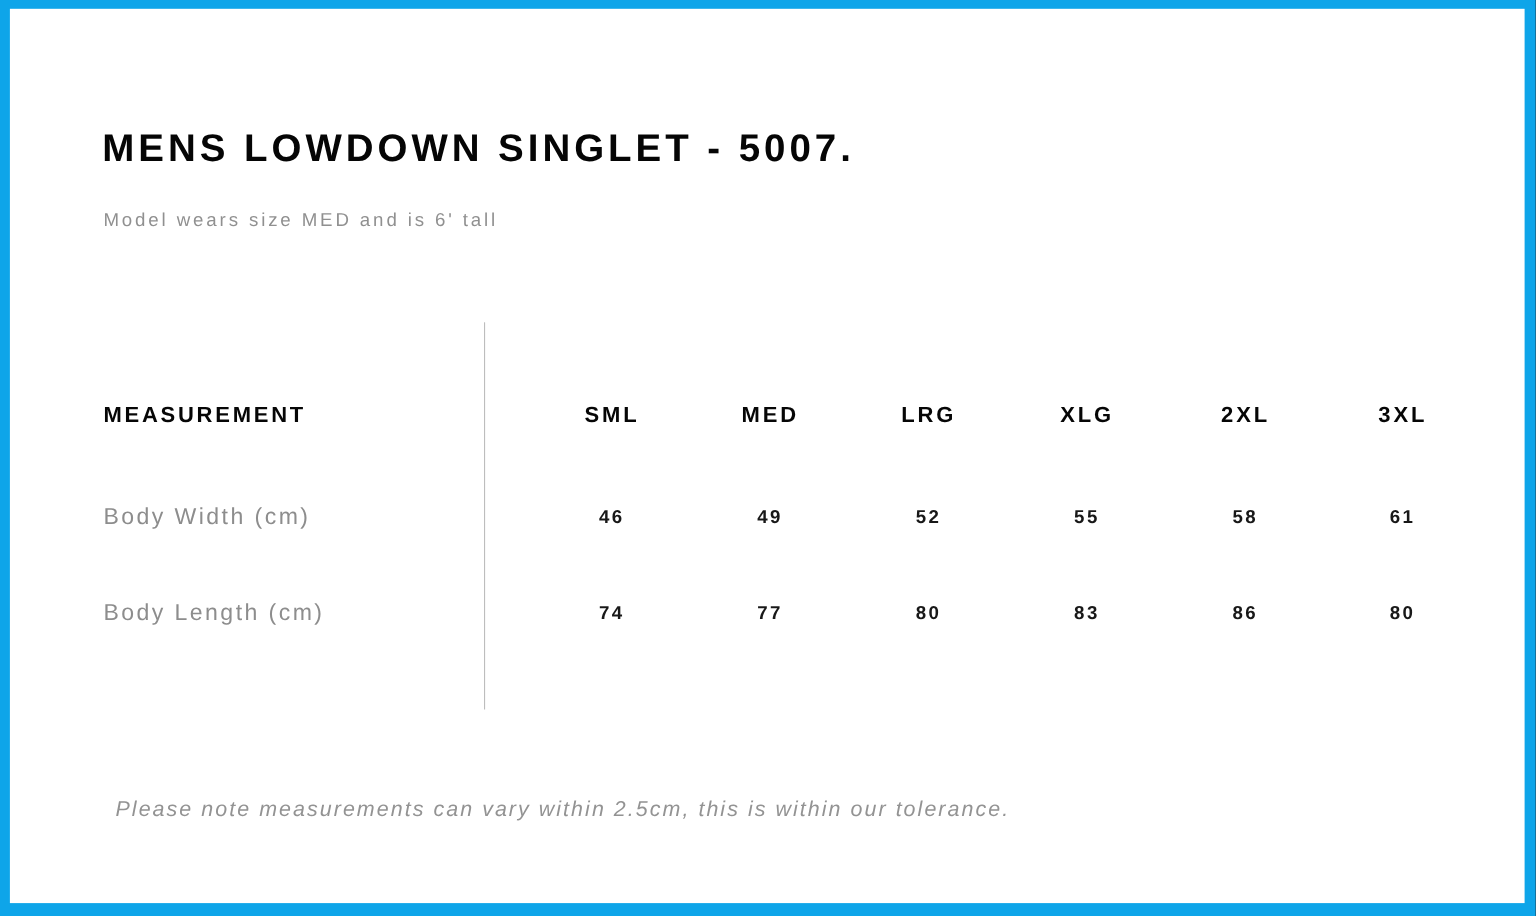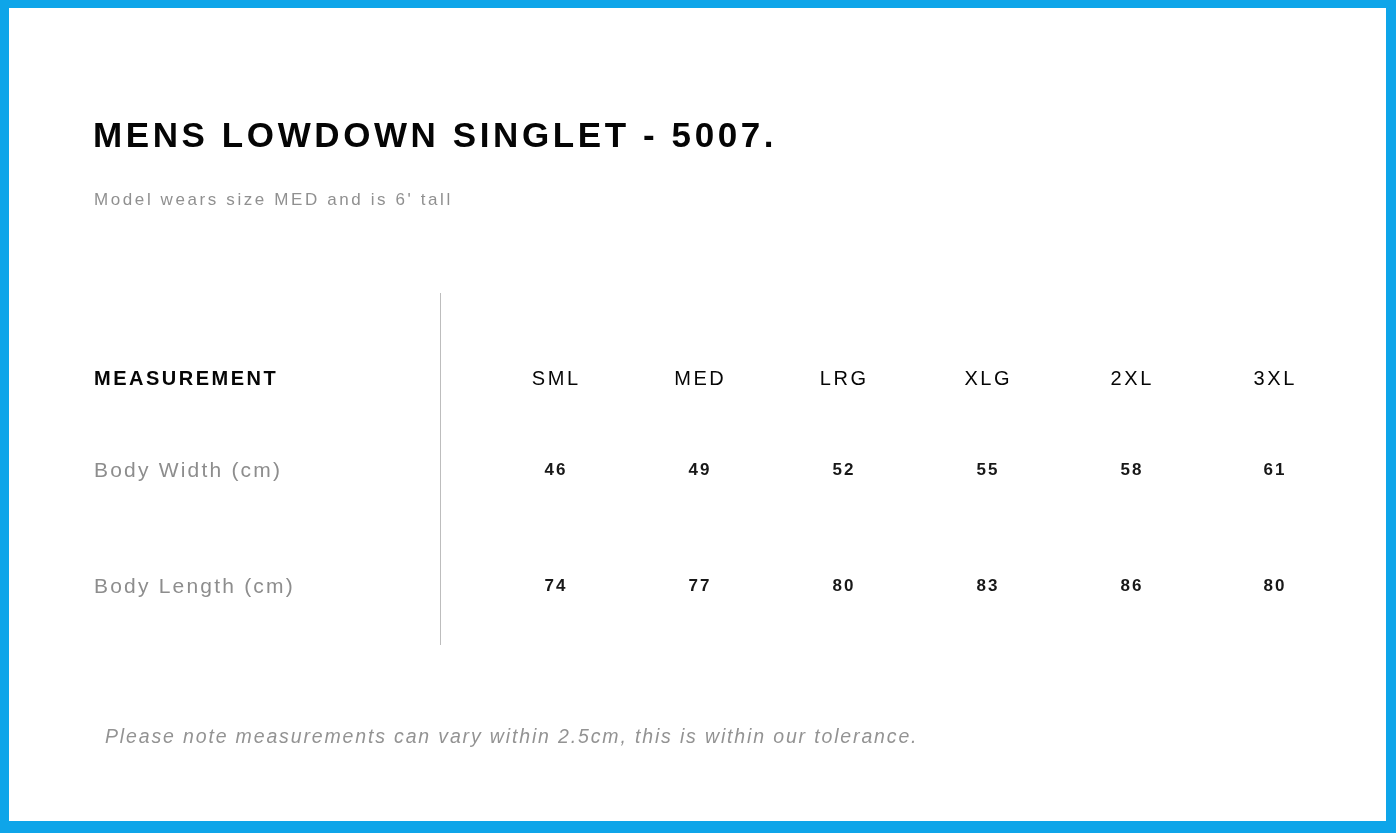--- a/index.html
+++ b/index.html
@@ -77,21 +77,21 @@
   }
 
   .row {
     position: absolute;
     left: 0;
     width: 1377px;
     height: 36px;
   }
   .row-head { top: 352px; }
   .row-0 { top: 444px; }
-  .row-1 { top: 560px; }
+  .row-1 { top: 532px; }
 
   .label-cell {
     position: absolute;
     left: 85px;
     top: 0;
     height: 36px;
     line-height: 36px;
     white-space: nowrap;
   }
   .label-head {
@@ -111,21 +111,21 @@
     position: absolute;
     top: 0;
     width: 120px;
     height: 36px;
     line-height: 36px;
     text-align: center;
     white-space: nowrap;
   }
   .val-head {
     font-size: 20px;
-    font-weight: normal;
+    font-weight: bold;
     letter-spacing: 2.6px;
     color: #060606;
     text-indent: 2.6px;
   }
   .val-body {
     font-size: 17px;
     font-weight: bold;
     letter-spacing: 2.2px;
     color: #181818;
     text-indent: 2.2px;

